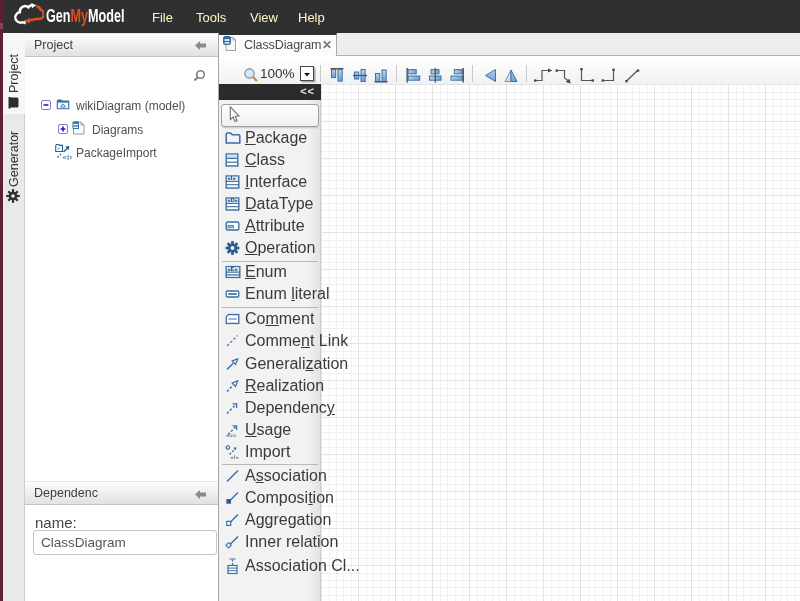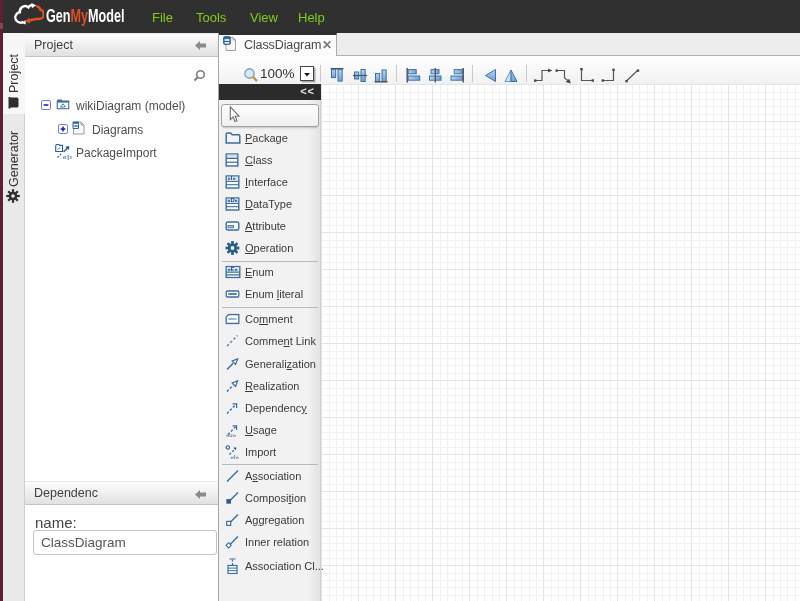--- a/index.html
+++ b/index.html
@@ -1,21 +1,21 @@
 <!DOCTYPE html>
 <html><head>
 <meta charset="utf-8">
 <style>
   * { margin:0; padding:0; box-sizing:border-box; }
   html,body { width:800px; height:601px; overflow:hidden; }
   body { font-family:"Liberation Sans", sans-serif; position:relative; background:#fff; }
   .abs { position:absolute; }
   
   #topbar { left:0; top:0; width:800px; height:33px; background:#303030; }
-  #topbar .menu { position:absolute; top:10px; color:#84cc16; font-size:13px; }
+  #topbar .menu { position:absolute; top:10px; color:#fef9c3; font-size:13px; }
   
   #maroon { left:0; top:0; width:3px; height:601px; background:#5c2130; }
   
   #sidebar { left:3px; top:33px; width:22px; height:568px; background:#e9e9e9; border-right:1px solid #cecece; }
   #tab-project { position:absolute; left:0; top:0; width:22px; height:81px; background:#f7f7f7; }
   .vtext { position:absolute; font-size:12.5px; color:#333; transform:rotate(-90deg); transform-origin:top left; white-space:nowrap; }
   
   #leftpanel { left:25px; top:33px; width:193px; height:568px; background:#fff; }
   .phead { position:absolute; left:0; width:193px; height:24px;
      background:linear-gradient(#fdfdfd,#e1e1e1); border-top:1px solid #e8e8e8; border-bottom:1px solid #c3c3c3;
@@ -29,21 +29,21 @@
   #tabtitle { left:244px; top:38px; font-size:12.5px; letter-spacing:-0.1px; color:#4a4a4a; }
   #tabx { left:322px; top:38px; font-size:12px; color:#777; font-weight:bold; }
   #toolbar { left:219px; top:60px; width:581px; height:44px; background:linear-gradient(#fefefe,#e6e6e6); border-bottom:1px solid #c2c2c2; }
   .tsep { position:absolute; top:5px; width:1px; height:17px; background:#c9c9c9; }
   #zoomtxt { position:absolute; left:41px; top:6px; font-size:13.5px; color:#333; }
   #zoomdd { position:absolute; left:81px; top:6px; width:14px; height:15px; background:#fff; border:1px solid #444; box-shadow:1.5px 1.5px 0 #a9a9a9; }
   
   #palette { left:219px; top:84px; width:102px; height:517px; background:linear-gradient(to right,#f2f2f2 88%,#e4e4e4 99%); border-right:1px solid #cfcfcf; }
   #palhead { left:219px; top:84px; width:102px; height:16px; background:#2b2b2b; color:#e8e8e8; font-size:11px; font-weight:bold; text-align:right; padding-right:6px; line-height:15px; letter-spacing:1px; }
   #selbox { left:221px; top:104px; width:98px; height:23px; background:linear-gradient(#fefefe,#f0f0f0); border:1px solid #a2a2a2; border-radius:3px; box-shadow:0 2px 2px -1px rgba(0,0,0,0.2); }
-  .pitem { position:absolute; left:245px; font-size:11px; color:#3a3a3a; transform:translateY(-50%); white-space:nowrap; }
+  .pitem { position:absolute; left:245px; font-size:16px; color:#3a3a3a; transform:translateY(-50%); white-space:nowrap; }
   .picon { position:absolute; left:225px; transform:translateY(-50%); }
   .psep { position:absolute; left:222px; width:96px; height:1px; background:#b9b9b9; }
   
   #canvas { left:321px; top:84px; width:479px; height:517px; background:#fff; }
   u { text-decoration:underline; }
 </style>
 </head>
 <body>
 <div class="abs" id="topbar">
   <svg class="abs" style="left:12px;top:2px" width="32" height="26" viewBox="0 0 32 26">

